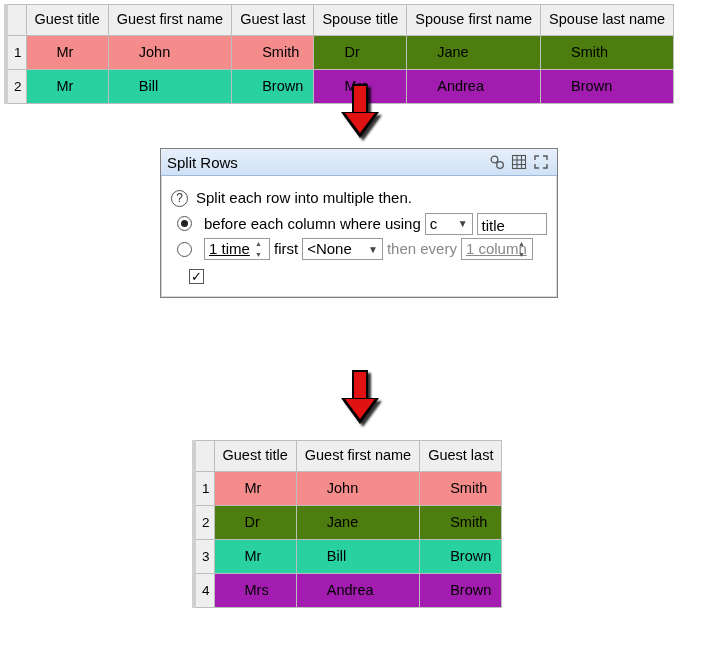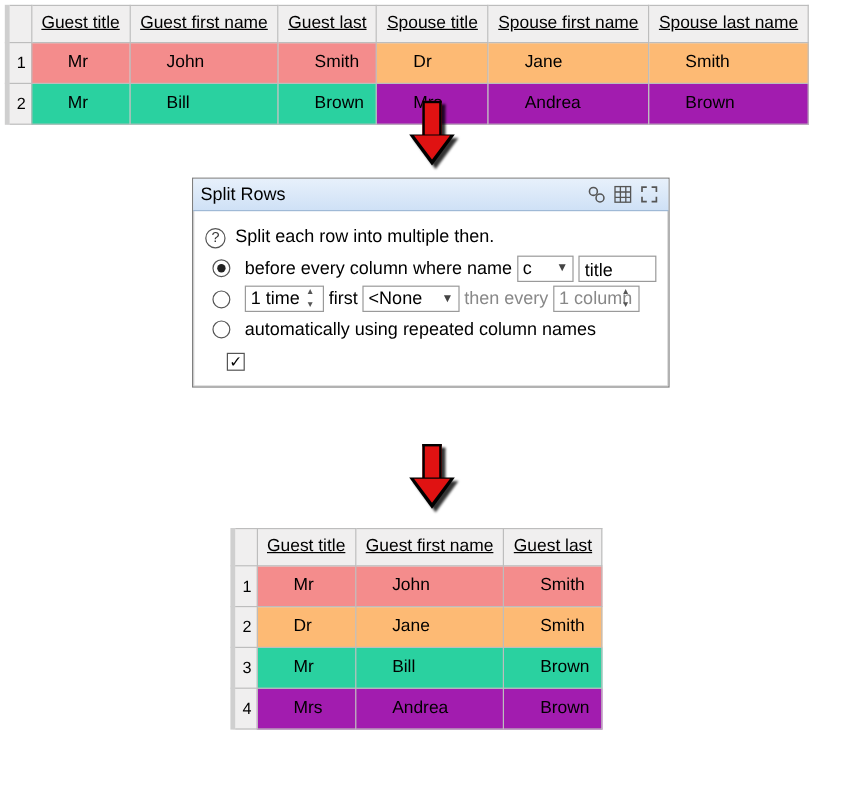--- a/index.html
+++ b/index.html
@@ -20,40 +20,39 @@
   .tbl th, .tbl td {
     border: 1px solid #bdbdbd;
     padding: 6px 8px 8px 8px;
     text-align: left;
     font-weight: normal;
     white-space: nowrap;
   }
   .tbl th {
     background: #f0efef;
     height: 28px;
-    text-decoration: underline;
   }
   .tbl td {
     height: 34px;
     padding-left: 30px;
   }
   .thcorner {
     background: #f0efef;
     width: 20px;
     border: 1px solid #bdbdbd;
   }
   .rownum {
     background: #f0efef;
     text-align: right !important;
     width: 20px; padding: 0 4px !important;
     font-size: 13.5px;
   }
   
   .c-red    { background: #f48c8c; }
-  .c-purple { background: #fdba74; }
+  .c-purple { background: #4d7c0f; }
   .c-teal   { background: #2ad1a0; }
   .c-yellow { background: #a21caf; }
   
   .arrow {
     width: 32px; height: 56px;
     position: relative;
     margin-left: auto; margin-right: auto;
     filter: drop-shadow(3px 3px 1px rgba(0,0,0,0.8));
   }
   .arrow .stem {
@@ -126,21 +125,21 @@
   .check {
     width:15px; height:15px; border:1.5px solid #555;
     display:inline-flex; align-items:center; justify-content:center;
     margin-right:8px; font-size:13px; line-height:13px;
   }
   .sel, .spin, .txt {
     height:22px;border:1px solid #9a9a9a;background:#fff;
     font: inherit; padding:1px 4px;
   }
   .sel { display:inline-flex; align-items:center; gap:6px; }
-  .spin { display:inline-flex; align-items:center; width:66px; position:relative; padding-right:2px;}
+  .spin { display:inline-flex; align-items:center; width:66px; position:relative; padding-right:2px;text-decoration:underline;}
   .spin .arrows{
     position:absolute; right:2px; top:1px; bottom:1px; width:12px;
     display:flex; flex-direction:column; justify-content:space-between;
     font-size:7px; color:#555; line-height:7px;
   }
   .muted{ color:#888; }
   .caret{ font-size:10px; color:#444; }
   svg { display:block; }
   
   #top-table-wrap { position:absolute; left:4px; top:4px; }
@@ -226,21 +225,21 @@
     </span>
   </div>
   <div class="panel-body">
     <div class="row">
       <span class="help-q">?</span>
       <span>Split each row into multiple then.</span>
     </div>
 
     <div class="row" style="margin-left:6px;">
       <span class="radio checked"></span>
-      <span>before every column where name</span>
+      <span>before each column where using</span>
       <span class="sel">
         <span>c</span>&nbsp;&nbsp;<span class="caret">▼</span>
       </span>
       <span class="txt" style="width:72px">title</span>
     </div>
 
     <div class="row" style="margin-left:6px;">
       <span class="radio"></span>
       <span class="spin">
         <span>1 time</span>
@@ -256,24 +255,20 @@
       <span class="muted">then every</span>
       <span class="spin muted" style="width:72px">
         <span>1 column</span>
         <span class="arrows">
             <span>▲</span>
             <span>▼</span>
           </span>
       </span>
     </div>
 
-    <div class="row" style="margin-left:6px;">
-      <span class="radio"></span>
-      <span>automatically using repeated column names</span>
-    </div>
 
     <div class="row" style="margin-left:18px; margin-top:8px;">
       <span class="check">✓</span>
     </div>
   </div>
 </div>
 
 <div id="arrow2" class="arrow">
   <div class="stem"></div>
     <div class="head"></div>

